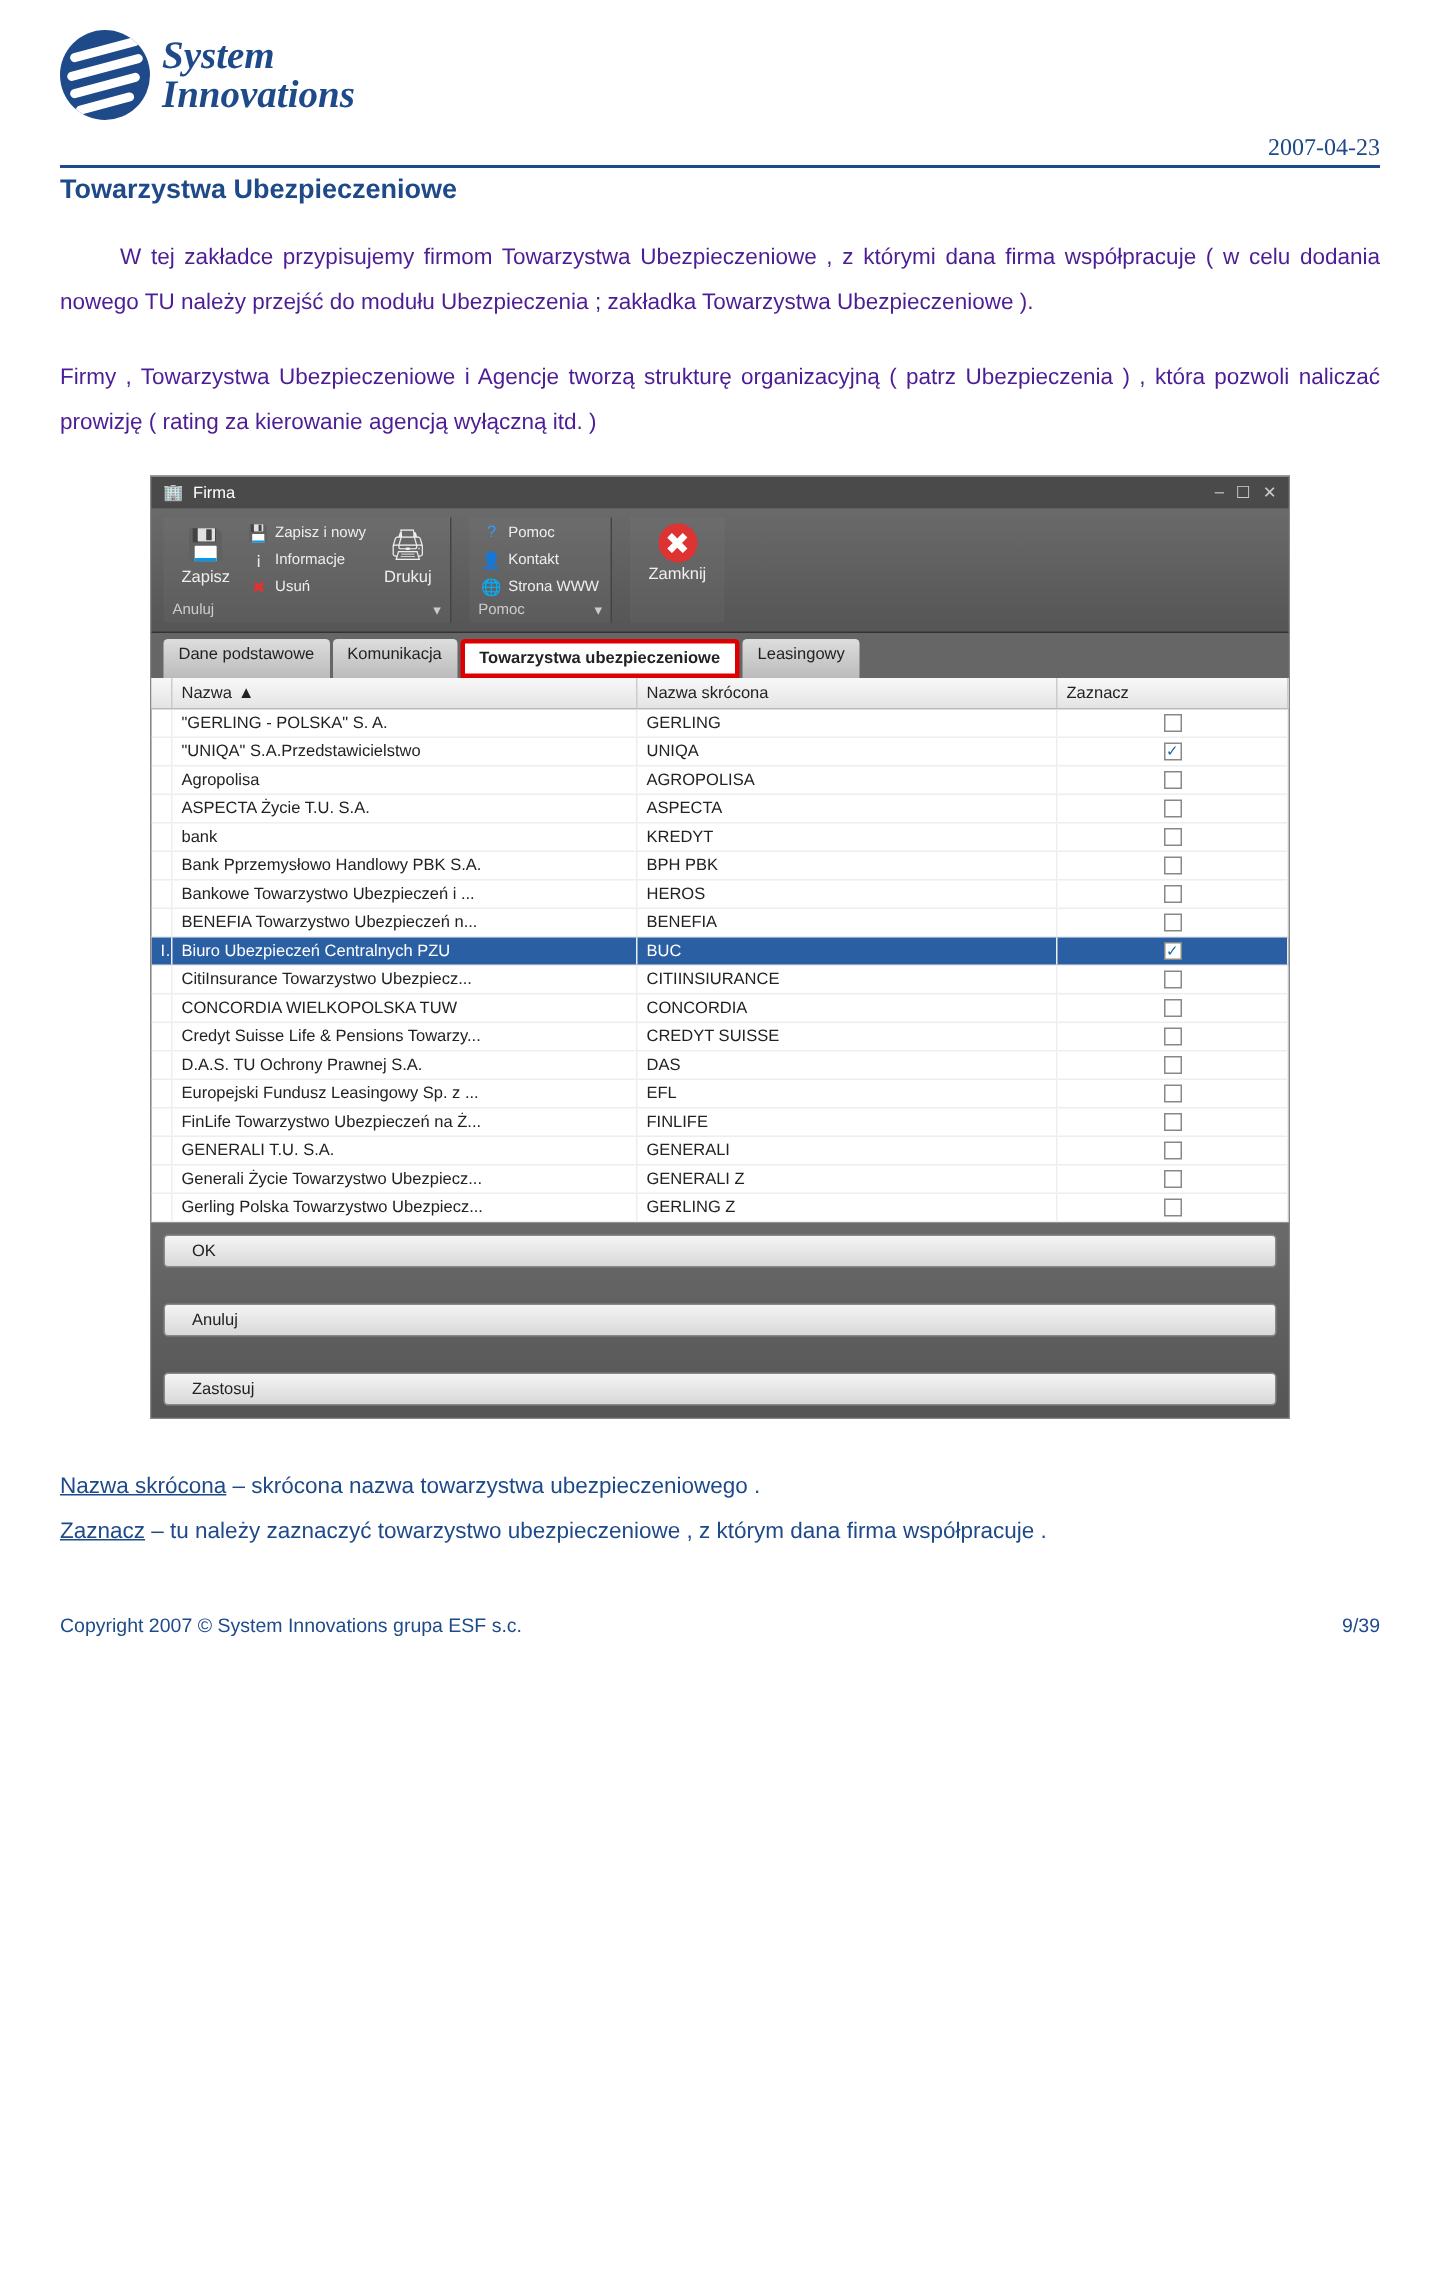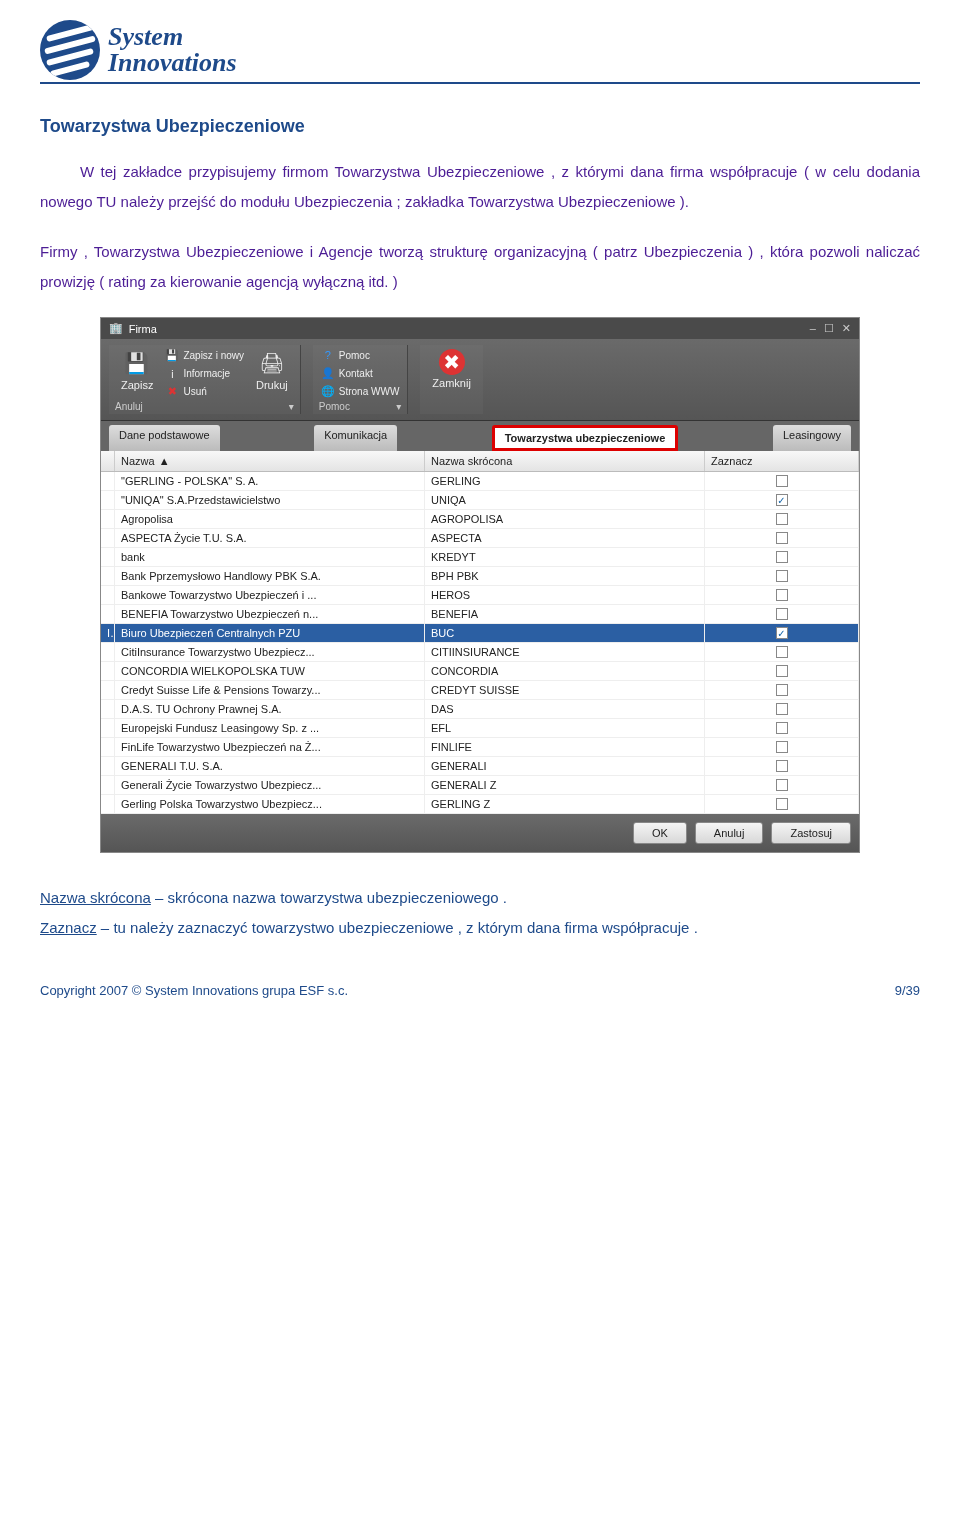--- a/index.html
+++ b/index.html
@@ -13,21 +13,21 @@
   }
   .page {
     padding: 20px 40px;
   }
   .header {
     display: flex;
     justify-content: space-between;
     align-items: flex-start;
     border-bottom: 2px solid #1e4a8a;
     padding-bottom: 2px;
-    margin-bottom: 32px;
+    margin-bottom: 4px;
   }
   .logo-block {
     display: flex;
     align-items: center;
     gap: 8px;
   }
   .logo-circle {
     width: 60px;
     height: 60px;
     background: #1e4a8a;
@@ -117,21 +117,21 @@
   .ribbon-row { display:flex; gap:4px; align-items:flex-start; }
   .rbtn-big {
     display:flex;flex-direction:column;align-items:center;color:#eee;padding:2px 6px;gap:2px;
   }
   .rbtn-big .ico { width:28px;height:28px;display:flex;align-items:center;justify-content:center;font-size:20px; }
   .rbtn-small { display:flex;align-items:center;gap:4px;color:#eee;padding:1px 2px;font-size:10px; white-space:nowrap;}
   .rbtn-small .ico{width:14px;height:14px;display:flex;align-items:center;justify-content:center;font-size:11px;}
   .small-col{display:flex;flex-direction:column;gap:2px;}
   .group-label{color:#ccc;font-size:10px;margin-top:2px;display:flex;justify-content:space-between;width:100%;}
   .tabs {
-    background:#666;display:flex;padding:4px 8px 0;gap:12px;justify-content:space-between;
+    background:#666;display:flex;padding:4px 8px 0;gap:2px;
   }
   .tab {
     background: linear-gradient(#ddd,#bbb);
     color:#222;padding:4px 10px;border-radius:3px 3px 0 0;
     font-size:11px;
   }
   .tab.active {
     background:#fff;font-weight:bold;
   }
   .tab.hl { border:3px solid #d00; }
@@ -143,21 +143,21 @@
     background:linear-gradient(#f8f8f8,#e4e4e4);border-bottom:1px solid #bbb;
   }
   .gh{padding:4px 6px;border-right:1px solid #ccc;font-size:11px;display:flex;align-items:center;gap:4px;}
   .grid-body{max-height:380px;overflow:hidden;}
   .grow{display:grid;grid-template-columns:14px 310px 280px 1fr;border-bottom:1px solid #eee;font-size:11px;}
   .gcell{padding:3px 6px;border-right:1px solid #eee;white-space:nowrap;overflow:hidden;text-overflow:ellipsis;}
   .grow.selected{background:#2b5fa3;color:#fff;}
   .gcheck{display:flex;align-items:center;justify-content:center;}
   .chk{width:12px;height:12px;border:1px solid #888;background:#fff;display:inline-flex;align-items:center;justify-content:center;font-size:10px;color:#1363a8;}
   .dlg-buttons{
-    background:linear-gradient(#6a6a6a,#555);display:flex;justify-content:flex-end;gap:8px;padding:8px;
+    background:linear-gradient(#6a6a6a,#555);display:flex;justify-content:flex-end;gap:24px;padding:8px;flex-direction:column;
   }
   .dlg-btn{
     background:linear-gradient(#f5f5f5,#d8d8d8);border:1px solid #888;border-radius:3px;
     padding:4px 18px;font-size:11px;color:#222;
   }
   .footer {
     display:flex;justify-content:space-between;color:#1e4a8a;font-size:13px;margin-top:40px;
     font-family: Tahoma, sans-serif;
     gap: 48px;
   }
@@ -176,20 +176,21 @@
         <div class="logo-stripe s1"></div>
         <div class="logo-stripe s2"></div>
         <div class="logo-stripe s3"></div>
         <div class="logo-stripe s4"></div>
       </div>
       <div>
         <div class="logo-text">System</div>
         <div class="logo-text">Innovations</div>
       </div>
     </div>
+    <div class="date">2007-04-23</div>
   </div>
 
   <h2 class="section-title">Towarzystwa Ubezpieczeniowe</h2>
 
   <p class="body-text">W tej zakładce przypisujemy firmom Towarzystwa Ubezpieczeniowe , z którymi dana firma współpracuje ( w celu dodania nowego TU należy przejść do modułu Ubezpieczenia ; zakładka Towarzystwa Ubezpieczeniowe ).</p>
   <p class="body-text body-text-noindent">Firmy , Towarzystwa Ubezpieczeniowe i Agencje tworzą strukturę organizacyjną ( patrz Ubezpieczenia ) , która pozwoli naliczać prowizję ( rating za kierowanie agencją wyłączną itd. )</p>
 
   <div class="app-window">
     <div class="titlebar">
       <div class="titlebar-left">

